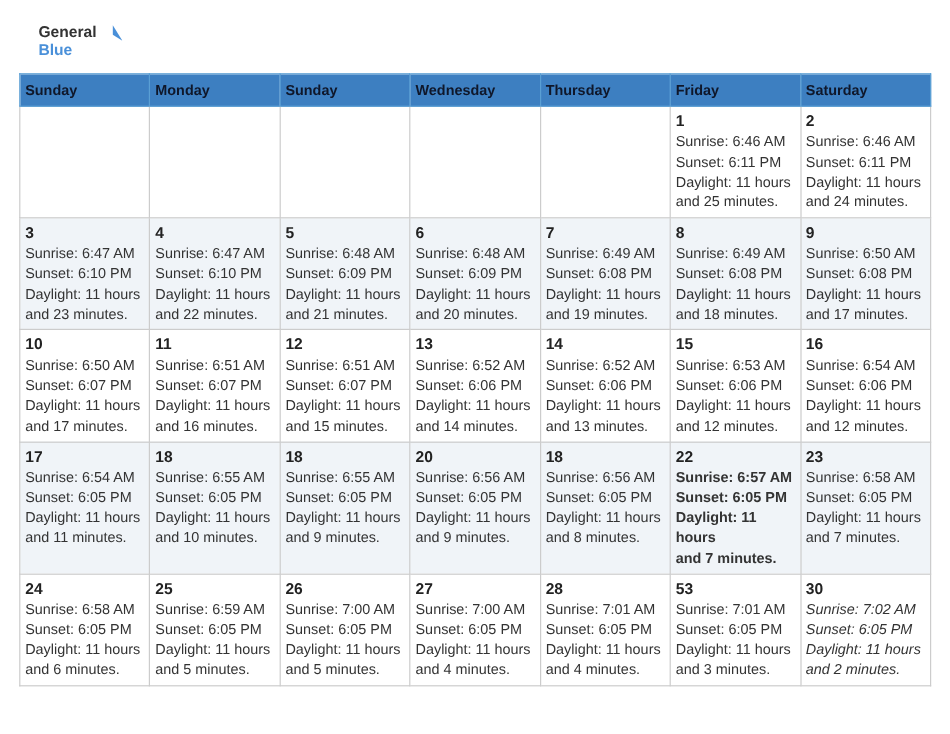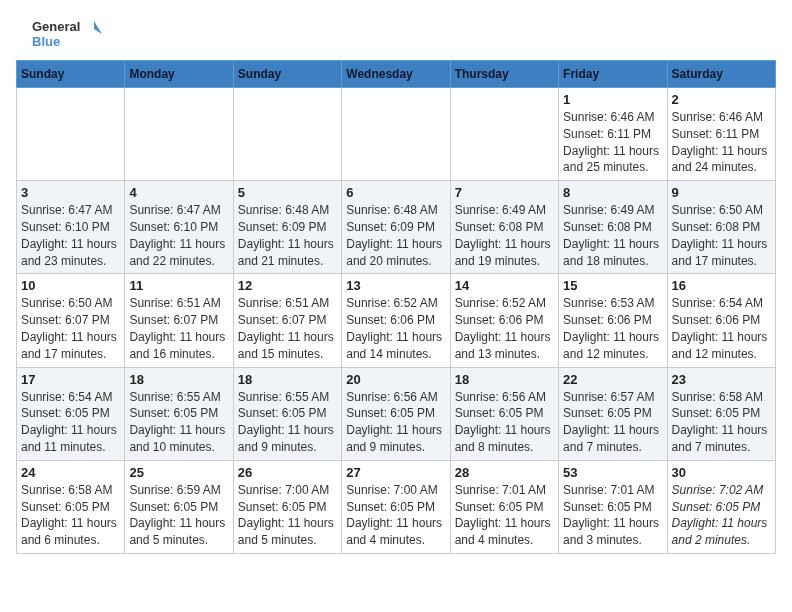--- a/index.html
+++ b/index.html
@@ -263,21 +263,21 @@
         </td>
         <td>
           <span class="day-number">18</span>
           <div class="day-info" style="white-space: pre-line;">Sunrise: 6:56 AM
 Sunset: 6:05 PM
 Daylight: 11 hours
 and 8 minutes.</div>
         </td>
         <td>
           <span class="day-number">22</span>
-          <div class="day-info" style="white-space: pre-line;">Sunrise: 6:57 AM
+          <div class="day-info" style="white-space: pre-line; font-weight: bold;">Sunrise: 6:57 AM
 Sunset: 6:05 PM
 Daylight: 11 hours
 and 7 minutes.</div>
         </td>
         <td>
           <span class="day-number">23</span>
           <div class="day-info" style="white-space: pre-line;">Sunrise: 6:58 AM
 Sunset: 6:05 PM
 Daylight: 11 hours
 and 7 minutes.</div>

